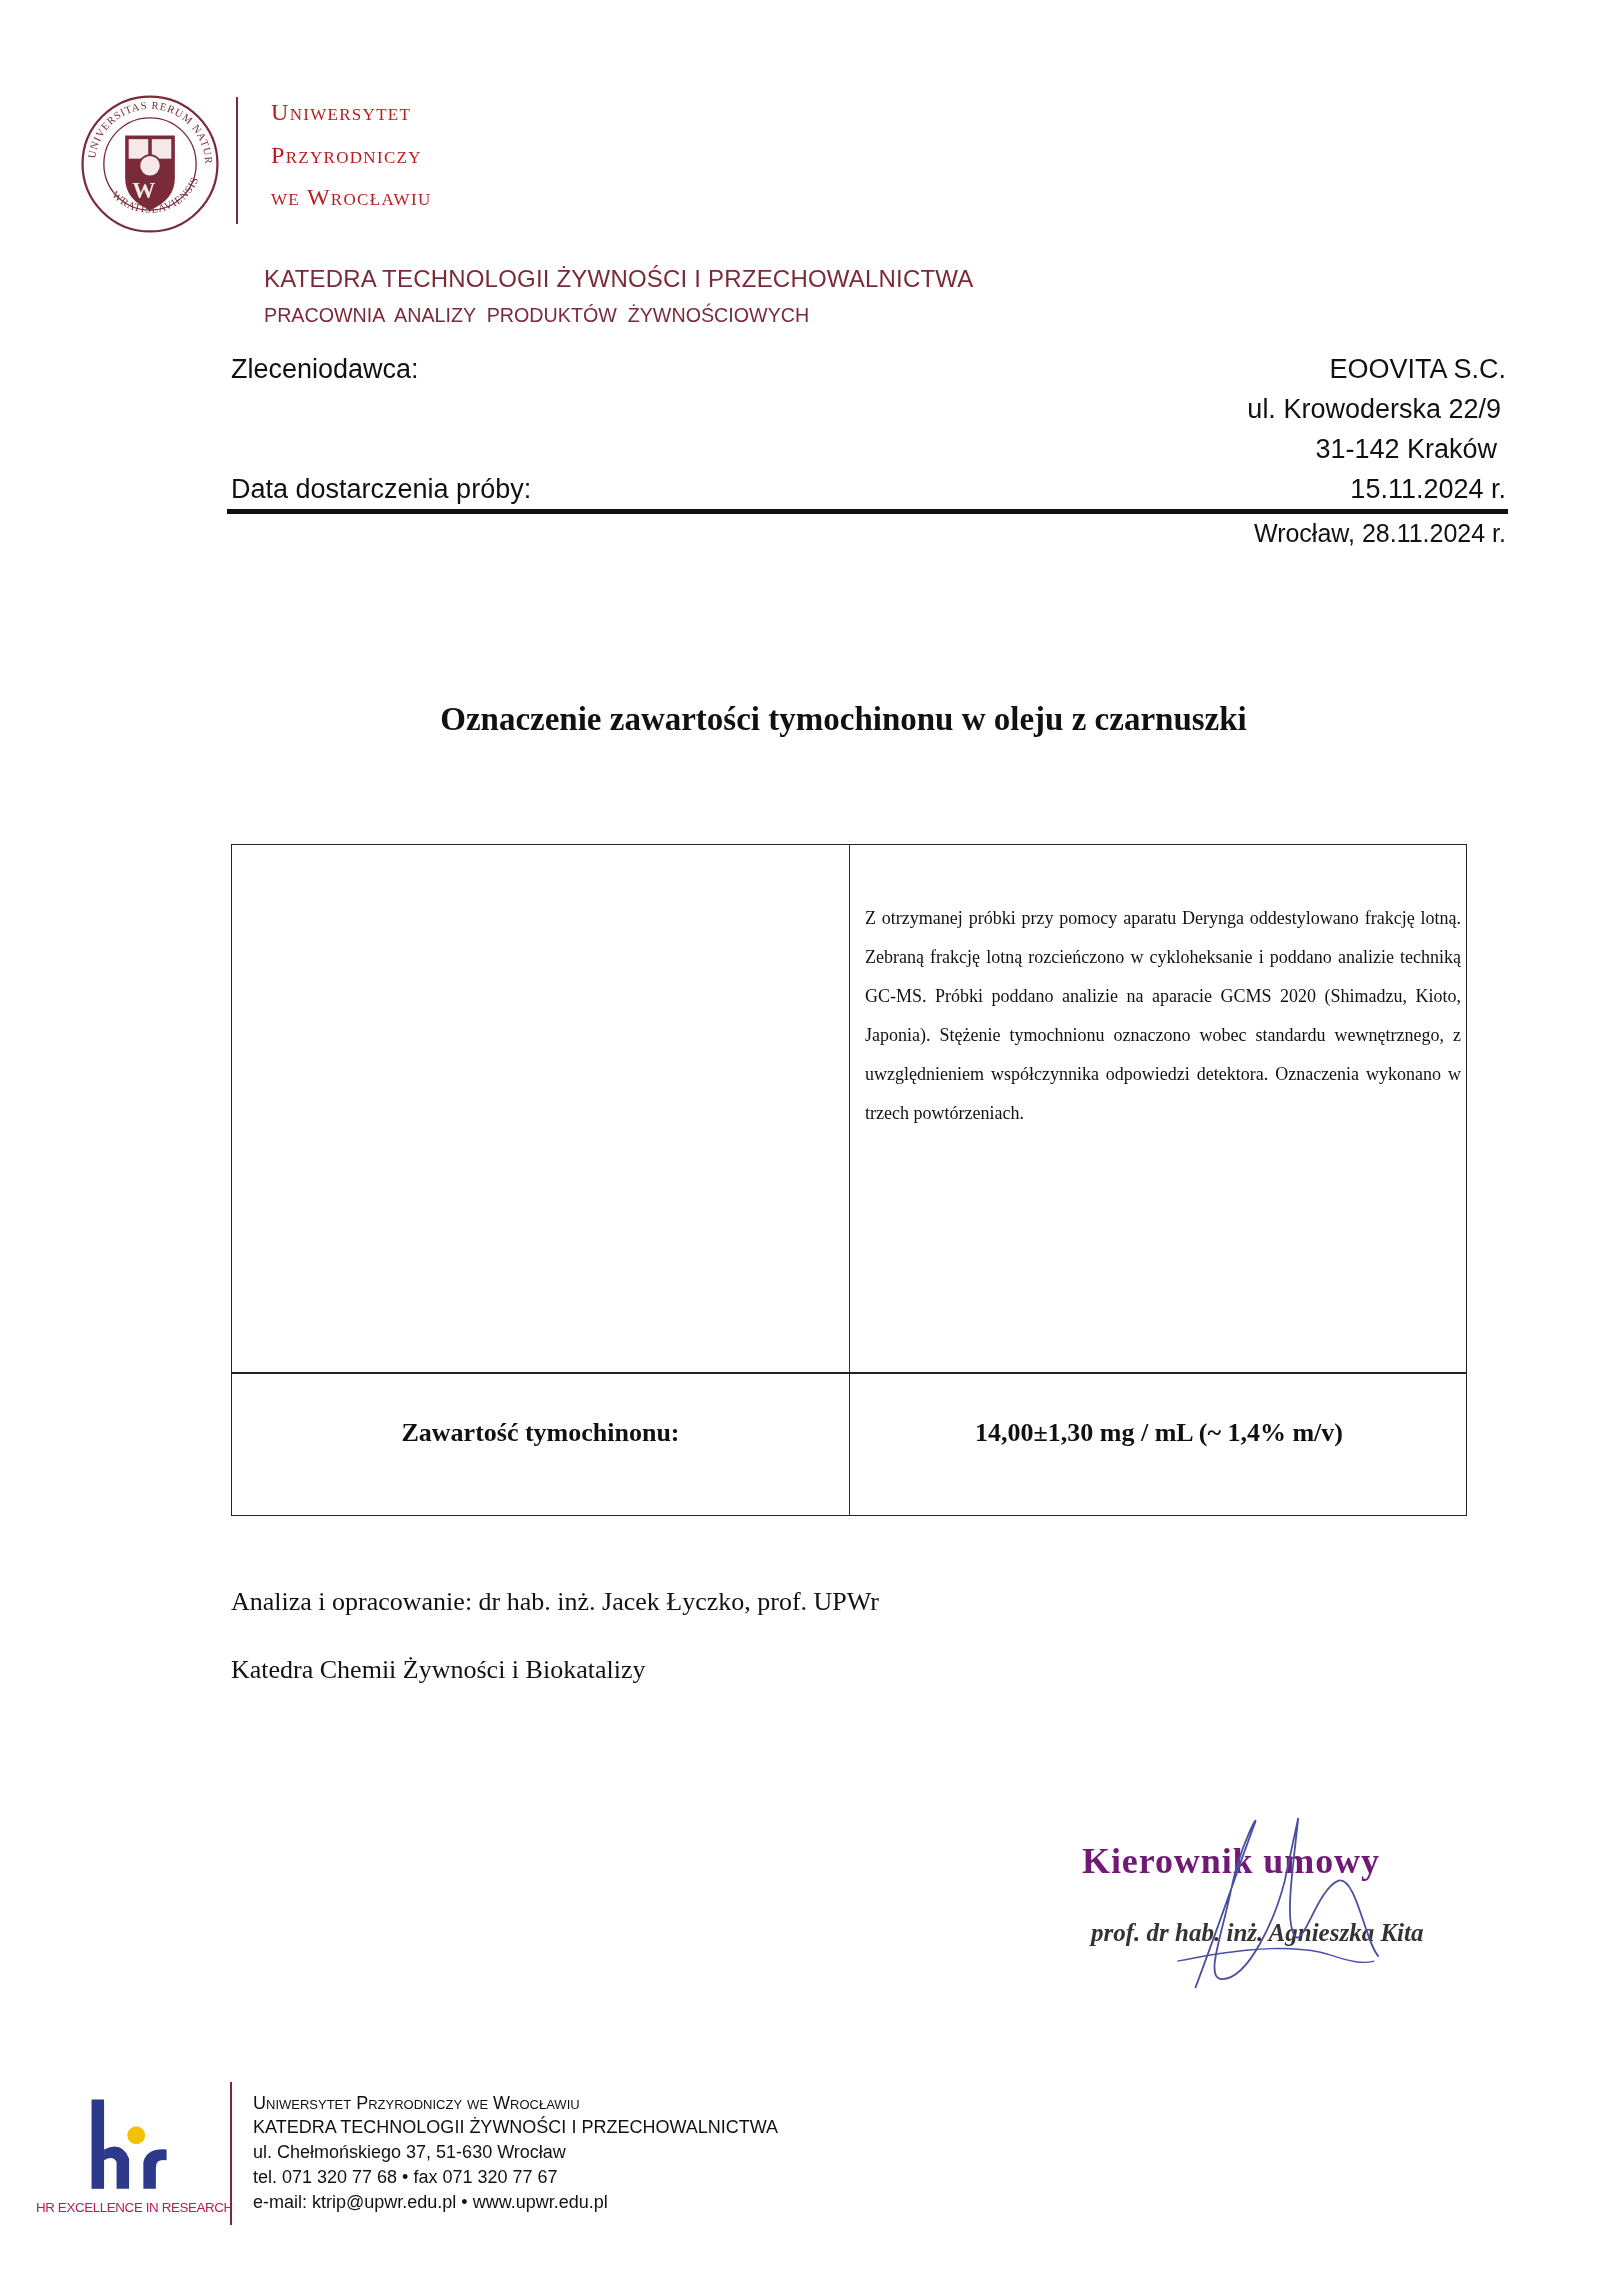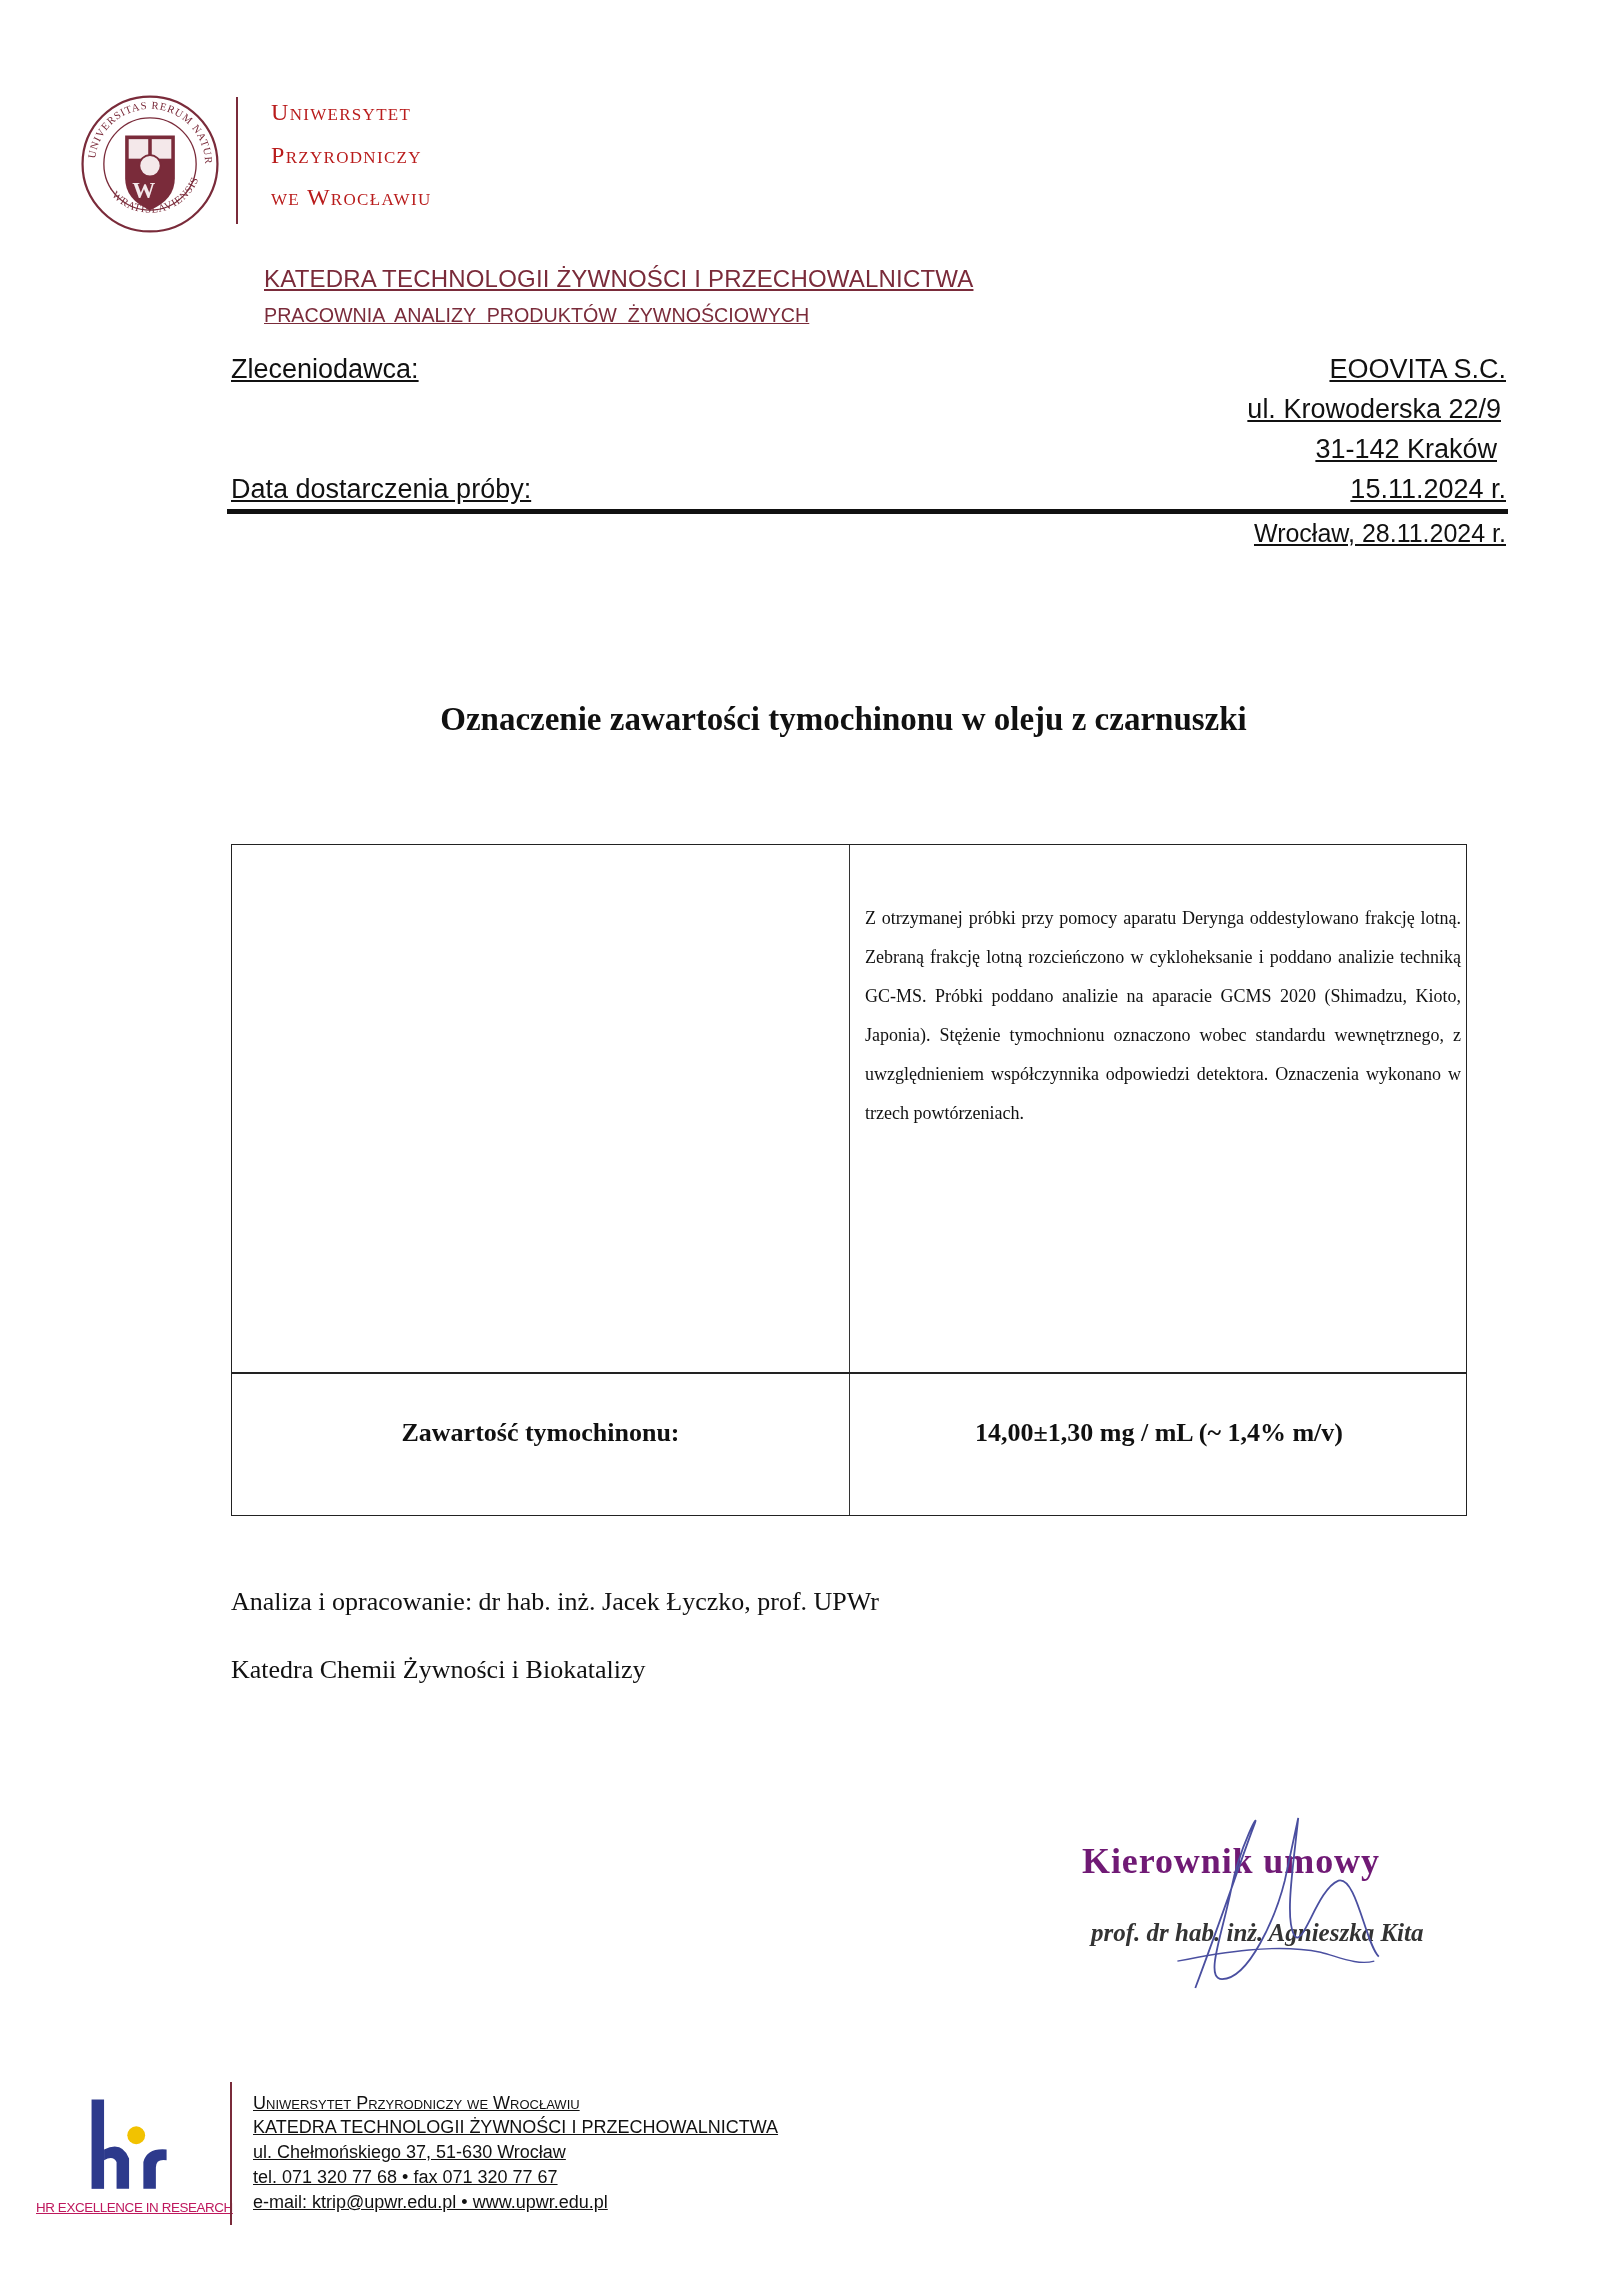--- a/index.html
+++ b/index.html
@@ -1,18 +1,18 @@
 <!DOCTYPE html>
 <html style="font-size:14.3px"><head>
 <meta charset="utf-8">
 <style>
   html,body{margin:0;padding:0;background:#fff;}
   body{width:1621px;height:2293px;position:relative;overflow:hidden;color:#111;}
   .abs{position:absolute;}
-  .sans{font-family:"Liberation Sans","DejaVu Sans",sans-serif;text-decoration:underline;}
+  .sans{font-family:"Liberation Sans","DejaVu Sans",sans-serif;}
   .serif{font-family:"Liberation Serif","DejaVu Serif",serif;}
   .maroon{color:#7a2b3a;}
   
   #seal{left:79px;top:93px;width:142px;height:142px;}
   #head-rule{left:236px;top:97px;width:1.8px;height:127px;background:#7a2b3a;}
   .uni-line{left:271px;font-size:24px;letter-spacing:1.3px;font-variant:small-caps;color:#b91c1c;line-height:1;}
   #katedra{left:264px;top:265px;font-size:24px;letter-spacing:0.2px;}
   #pracownia{left:264px;top:304px;font-size:19.7px;word-spacing:5.4px;}
   .meta{font-size:27px;color:#111;line-height:1;}
   .meta-r{right:115px;text-align:right;}

